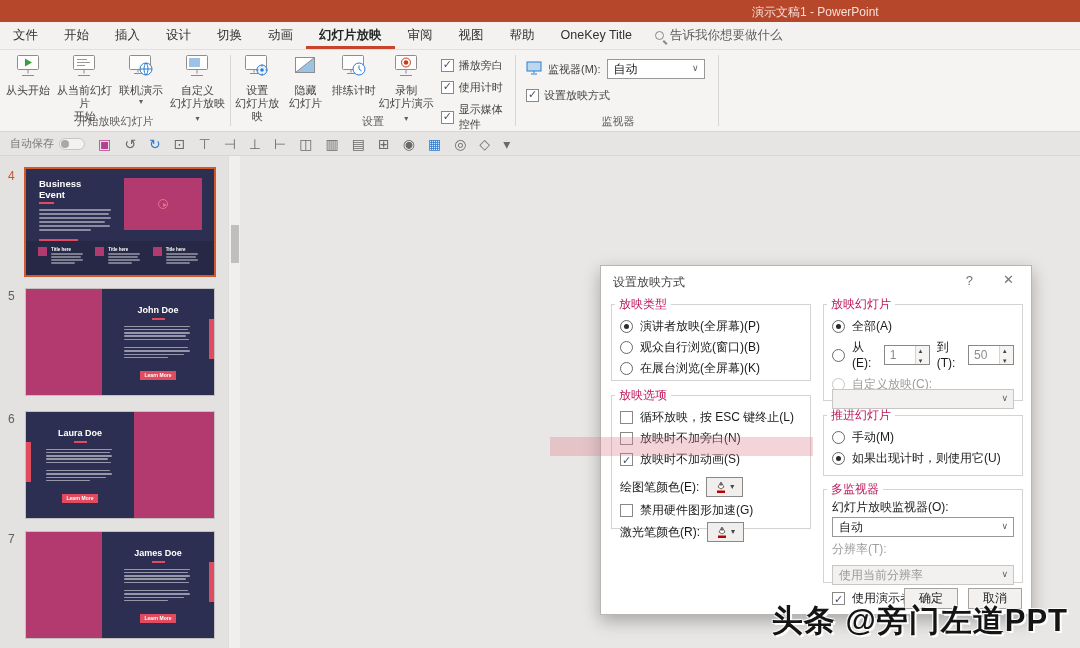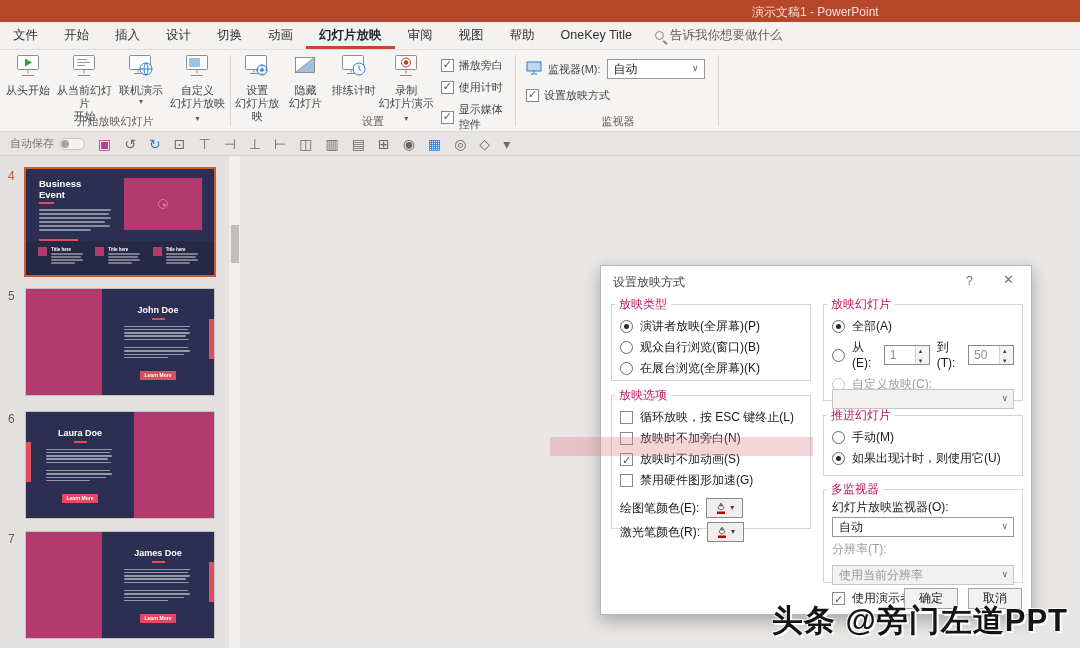--- a/index.html
+++ b/index.html
@@ -441,33 +441,33 @@
         <span>循环放映，按 ESC 键终止(L)</span>
       </div>
       <div class="drow">
         <span class="cb"></span>
         <span>放映时不加旁白(N)</span>
       </div>
       <div class="drow">
         <span class="cb on"></span>
         <span>放映时不加动画(S)</span>
       </div>
-      <div class="drow">
-        <span class="cb"></span>
-        <span>禁用硬件图形加速(G)</span>
-      </div>
       <div class="drow" style="margin-top:10px;">
         <span>绘图笔颜色(E):</span>
         <span class="penbtn">
           <svg width="12" height="13" viewBox="0 0 12 13">
               <path d="M6 1l3 5-3 2-3-2z" fill="#fff" stroke="#6a6866"></path>
               <path d="M6 1l1.5 2.5L6 5 4.5 3.5z" fill="#6a6866"></path>
               <rect x="2" y="9.5" width="8" height="2.5" fill="#c00000"></rect>
             </svg>
         </span>
+      </div>
+      <div class="drow">
+        <span class="cb"></span>
+        <span>禁用硬件图形加速(G)</span>
       </div>
       <div class="drow" style="margin-top:4px;">
         <span>激光笔颜色(R):</span>
         <span class="penbtn">
           <svg width="12" height="13" viewBox="0 0 12 13">
               <path d="M6 1l3 5-3 2-3-2z" fill="#fff" stroke="#6a6866"></path>
               <path d="M6 1l1.5 2.5L6 5 4.5 3.5z" fill="#6a6866"></path>
               <rect x="2" y="9.5" width="8" height="2.5" fill="#c00000"></rect>
             </svg>
         </span>

